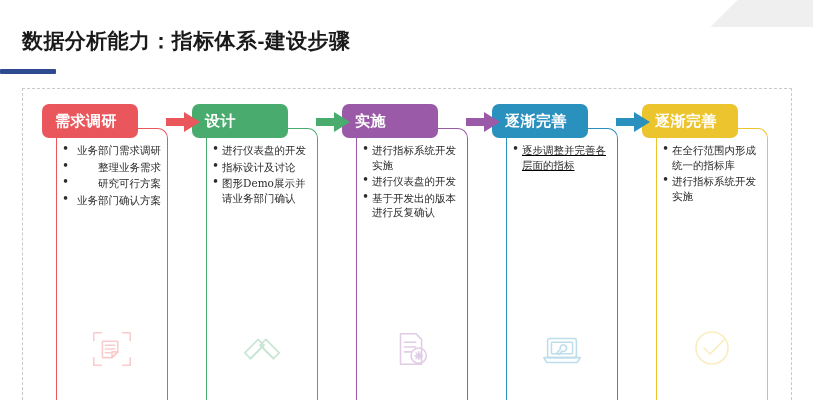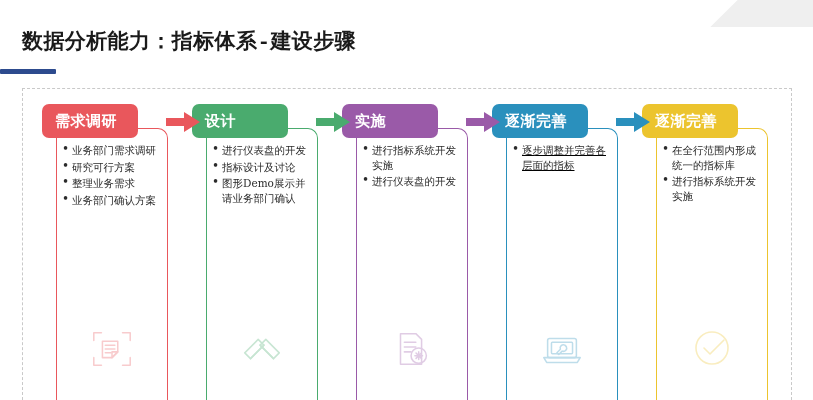--- a/index.html
+++ b/index.html
@@ -17,21 +17,21 @@
     width: 130px; height: 27px;
     background: #efefef;
     clip-path: polygon(21% 100%, 100% 100%, 100% 0%, 42% 0%);
   }
 
   
   .title {
     position: absolute; left: 22px; top: 27px;
     font-size: 21px; font-weight: bold; color: #1a1a1a;
     letter-spacing: 0.4px;
-    font-family: Liberation Mono, monospace;
+    font-family: Liberation Sans, sans-serif;
     white-space: nowrap;
   }
   .title-underline {
     position: absolute; left: 0px; top: 69px;
     width: 56px; height: 5px; background: #2d4b8e; border-radius: 1px;
   }
 
   
   .frame {
     position: absolute; left: 22px; top: 88px;
@@ -122,25 +122,25 @@
   <div class="corner-banner"></div>
 
   <div class="title">数据分析能力：指标体系-建设步骤</div>
   <div class="title-underline"></div>
 
   <div class="frame"></div>
 
   <div class="columns" id="columns">
       <div class="col">
         <div class="col-header" style="background: rgb(233, 87, 92);">需求调研</div>
-        <div class="col-body" style="border-color: rgb(233, 87, 92);">
+        <div class="col-body" style="border-color: rgb(233, 87, 92); text-align: right;">
           <ul class="bullets">
             <li>业务部门需求调研</li>
+            <li>整理业务需求</li>
             <li>研究可行方案</li>
-            <li>整理业务需求</li>
             <li>业务部门确认方案</li>
           </ul>
           <div class="col-icon">
             <svg width="46" height="46" viewBox="0 0 48 48">
               <path stroke="#e9575c" fill="none" stroke-width="1.6" stroke-linecap="round" stroke-linejoin="round" d="M5 15V7h8M43 15V7h-8M5 33v8h8M43 33v8h-8"></path>
               <path stroke="#e9575c" fill="none" stroke-width="1.6" stroke-linecap="round" stroke-linejoin="round" d="M14 16h16v11l-6 6h-10z"></path>
               <path stroke="#e9575c" fill="none" stroke-width="1.6" stroke-linecap="round" stroke-linejoin="round" d="M17 20h10M17 24h10M17 28h6"></path>
               <path stroke="#e9575c" fill="none" stroke-width="1.6" stroke-linecap="round" stroke-linejoin="round" d="M30 27l-6 6v-6z"></path>
             </svg>
           </div>
@@ -175,20 +175,21 @@
             <path fill="#4aab6e" d="M0 6h18V0l16 10-16 10v-6H0z"></path>
           </svg>
         </div>
       </div>
       <div class="col">
         <div class="col-header" style="background: rgb(154, 90, 168);">实施</div>
         <div class="col-body" style="border-color: rgb(154, 90, 168);">
           <ul class="bullets">
             <li>进行指标系统开发实施</li>
             <li>进行仪表盘的开发</li>
+            <li>基于开发出的版本进行反复确认</li>
           </ul>
           <div class="col-icon">
             <svg width="46" height="46" viewBox="0 0 48 48">
               <path stroke="#9a5aa8" fill="none" stroke-width="1.6" stroke-linecap="round" stroke-linejoin="round" d="M12 8h16l6 6v26H12z"></path>
               <path stroke="#9a5aa8" fill="none" stroke-width="1.6" stroke-linecap="round" stroke-linejoin="round" d="M16 17h12M16 22h12M16 27h7"></path>
               <circle stroke="#9a5aa8" fill="none" stroke-width="1.6" stroke-linecap="round" stroke-linejoin="round" cx="31" cy="31" r="8"></circle>
               <path stroke="#9a5aa8" fill="none" stroke-width="1.6" stroke-linecap="round" stroke-linejoin="round" d="M31 27v8M27 31h8M28.2 28.2l5.6 5.6M33.8 28.2l-5.6 5.6"></path>
             </svg>
           </div>
         </div>

